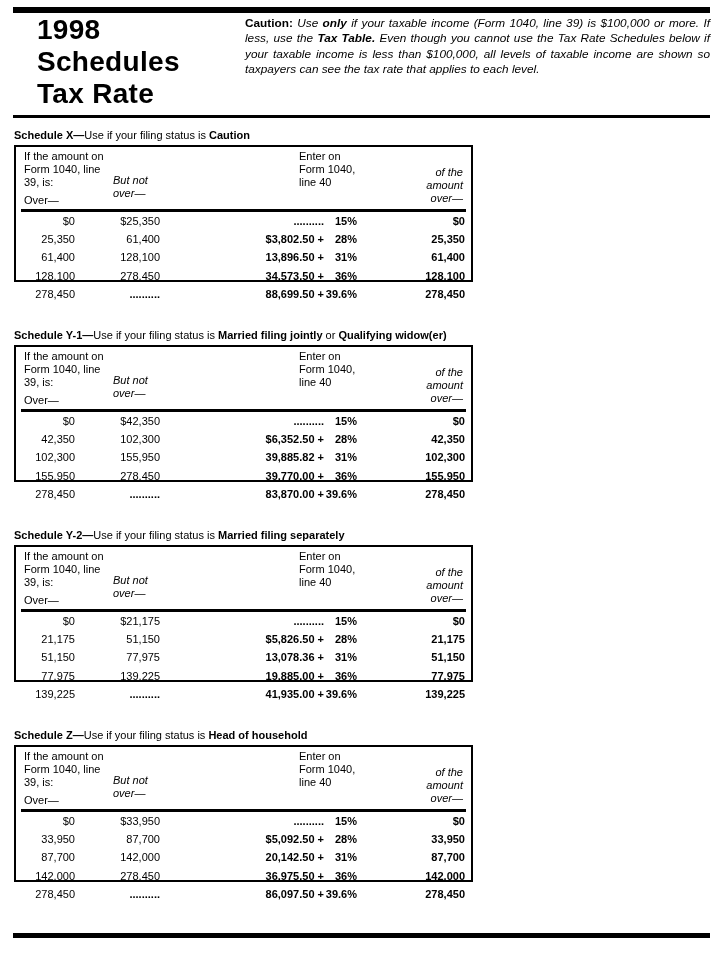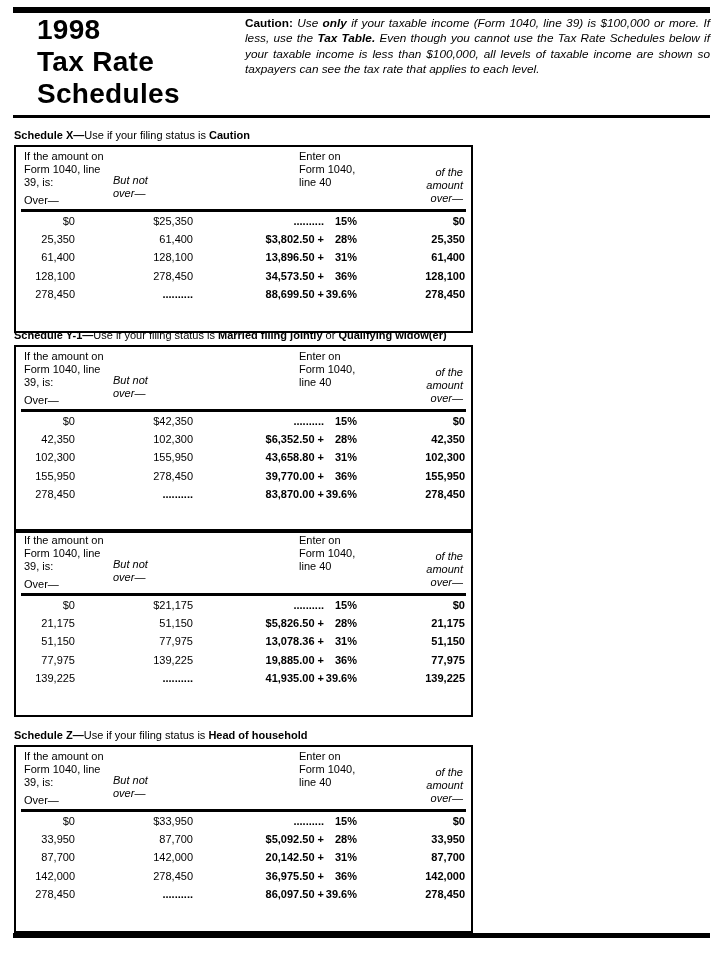--- a/index.html
+++ b/index.html
@@ -27,51 +27,51 @@
   .s-bold { font-weight:bold; font-style:normal; }
   .s-italic { font-style:italic; }
   .s-bolditalic { font-weight:bold; font-style:italic; }
 
   .schedules { position:absolute; left:14px; top:129px; width:460px; }
   .section { height:200px; }
   .sched-label { font-size:11px; line-height:12px; margin:0 0 4px 0; white-space:nowrap; }
 
   .tax-table {
     position:relative; box-sizing:border-box;
-    width:459px; height:188px;
+    width:459px; height:137px;
     border:2px solid #000;
     font-size:11px;
   }
   .th { position:absolute; line-height:13px; white-space:pre-line; }
   .th-col1 { left:8px;  top:3px; }
   .th-over { left:8px;  top:47px; }
   .th-col2 { left:97px; top:27px; font-style:italic; }
   .th-col3 { left:275px; top:3px;margin-left:8px; }
   .th-col4 { right:8px; top:19px; font-style:italic; text-align:right; }
   .th-rule { position:absolute; left:5px; right:5px; top:62px; height:3px; background:#000; }
 
   .rows { position:absolute; left:0; right:0; top:66px; }
   .row { position:relative; height:18.2px; }
   .cell { position:absolute; top:2px; text-align:right; white-space:nowrap; }
   .c-over   { left:0px;   width:59px;  }
-  .c-butnot { left:59px;  width:85px;padding-left:33px;  }
+  .c-butnot { left:59px;  width:85px;  }
   .c-base   { left:144px; width:164px; font-weight:bold; }
   .c-pct    { left:296px; width:45px;  font-weight:bold; }
   .c-of     { left:339px; width:110px; font-weight:bold; }
   .bold { font-weight:bold; }
 </style>
 </head>
 <body>
 
 <div class="bar bar-top"></div>
 
 <div class="doc-title">
   <div>1998</div>
+  <div>Schedules</div>
   <div>Tax Rate</div>
-  <div>Schedules</div>
 </div>
 
 <div class="caution"><span class="s-bold">Caution: </span><span class="s-italic">Use </span><span class="s-bolditalic">only</span><span class="s-italic"> if your taxable income (Form 1040, line 39) is $100,000 or more. If less, use the </span><span class="s-bolditalic">Tax Table.</span><span class="s-italic"> Even though you cannot use the Tax Rate Schedules below if your taxable income is less than $100,000, all levels of taxable income are shown so taxpayers can see the tax rate that applies to each level.</span></div>
 
 <div class="bar bar-mid"></div>
 
 <div class="schedules">
   <div class="section">
     <div class="sched-label"><span class="bold">Schedule X—</span><span>Use if your filing status is </span><span class="bold">Caution</span></div>
     <div class="tax-table">
@@ -161,21 +161,21 @@
     <span class="cell c-over">42,350</span>
     <span class="cell c-butnot">102,300</span>
     <span class="cell c-base">$6,352.50 +</span>
     <span class="cell c-pct">28%</span>
     <span class="cell c-of">42,350</span>
   </div>
 
   <div class="row">
     <span class="cell c-over">102,300</span>
     <span class="cell c-butnot">155,950</span>
-    <span class="cell c-base">43,658.80 +</span>
+    <span class="cell c-base">39,885.82 +</span>
     <span class="cell c-pct">31%</span>
     <span class="cell c-of">102,300</span>
   </div>
 
   <div class="row">
     <span class="cell c-over">155,950</span>
     <span class="cell c-butnot">278,450</span>
     <span class="cell c-base">39,770.00 +</span>
     <span class="cell c-pct">36%</span>
     <span class="cell c-of">155,950</span>
@@ -186,20 +186,21 @@
     <span class="cell c-butnot bold">..........</span>
     <span class="cell c-base">83,870.00 +</span>
     <span class="cell c-pct">39.6%</span>
     <span class="cell c-of">278,450</span>
   </div>
 </div>
     </div>
   </div>
 
   <div class="section">
+    <div class="sched-label"><span class="bold">Schedule Y-2—</span><span>Use if your filing status is </span><span class="bold">Married filing separately</span></div>
     <div class="tax-table">
       <div class="th th-col1">If the amount on
 Form 1040, line
 39, is:</div>
       <div class="th th-over">Over—</div>
       <div class="th th-col2">But not
 over—</div>
       <div class="th th-col3">Enter on
 Form 1040,
 line 40</div>

